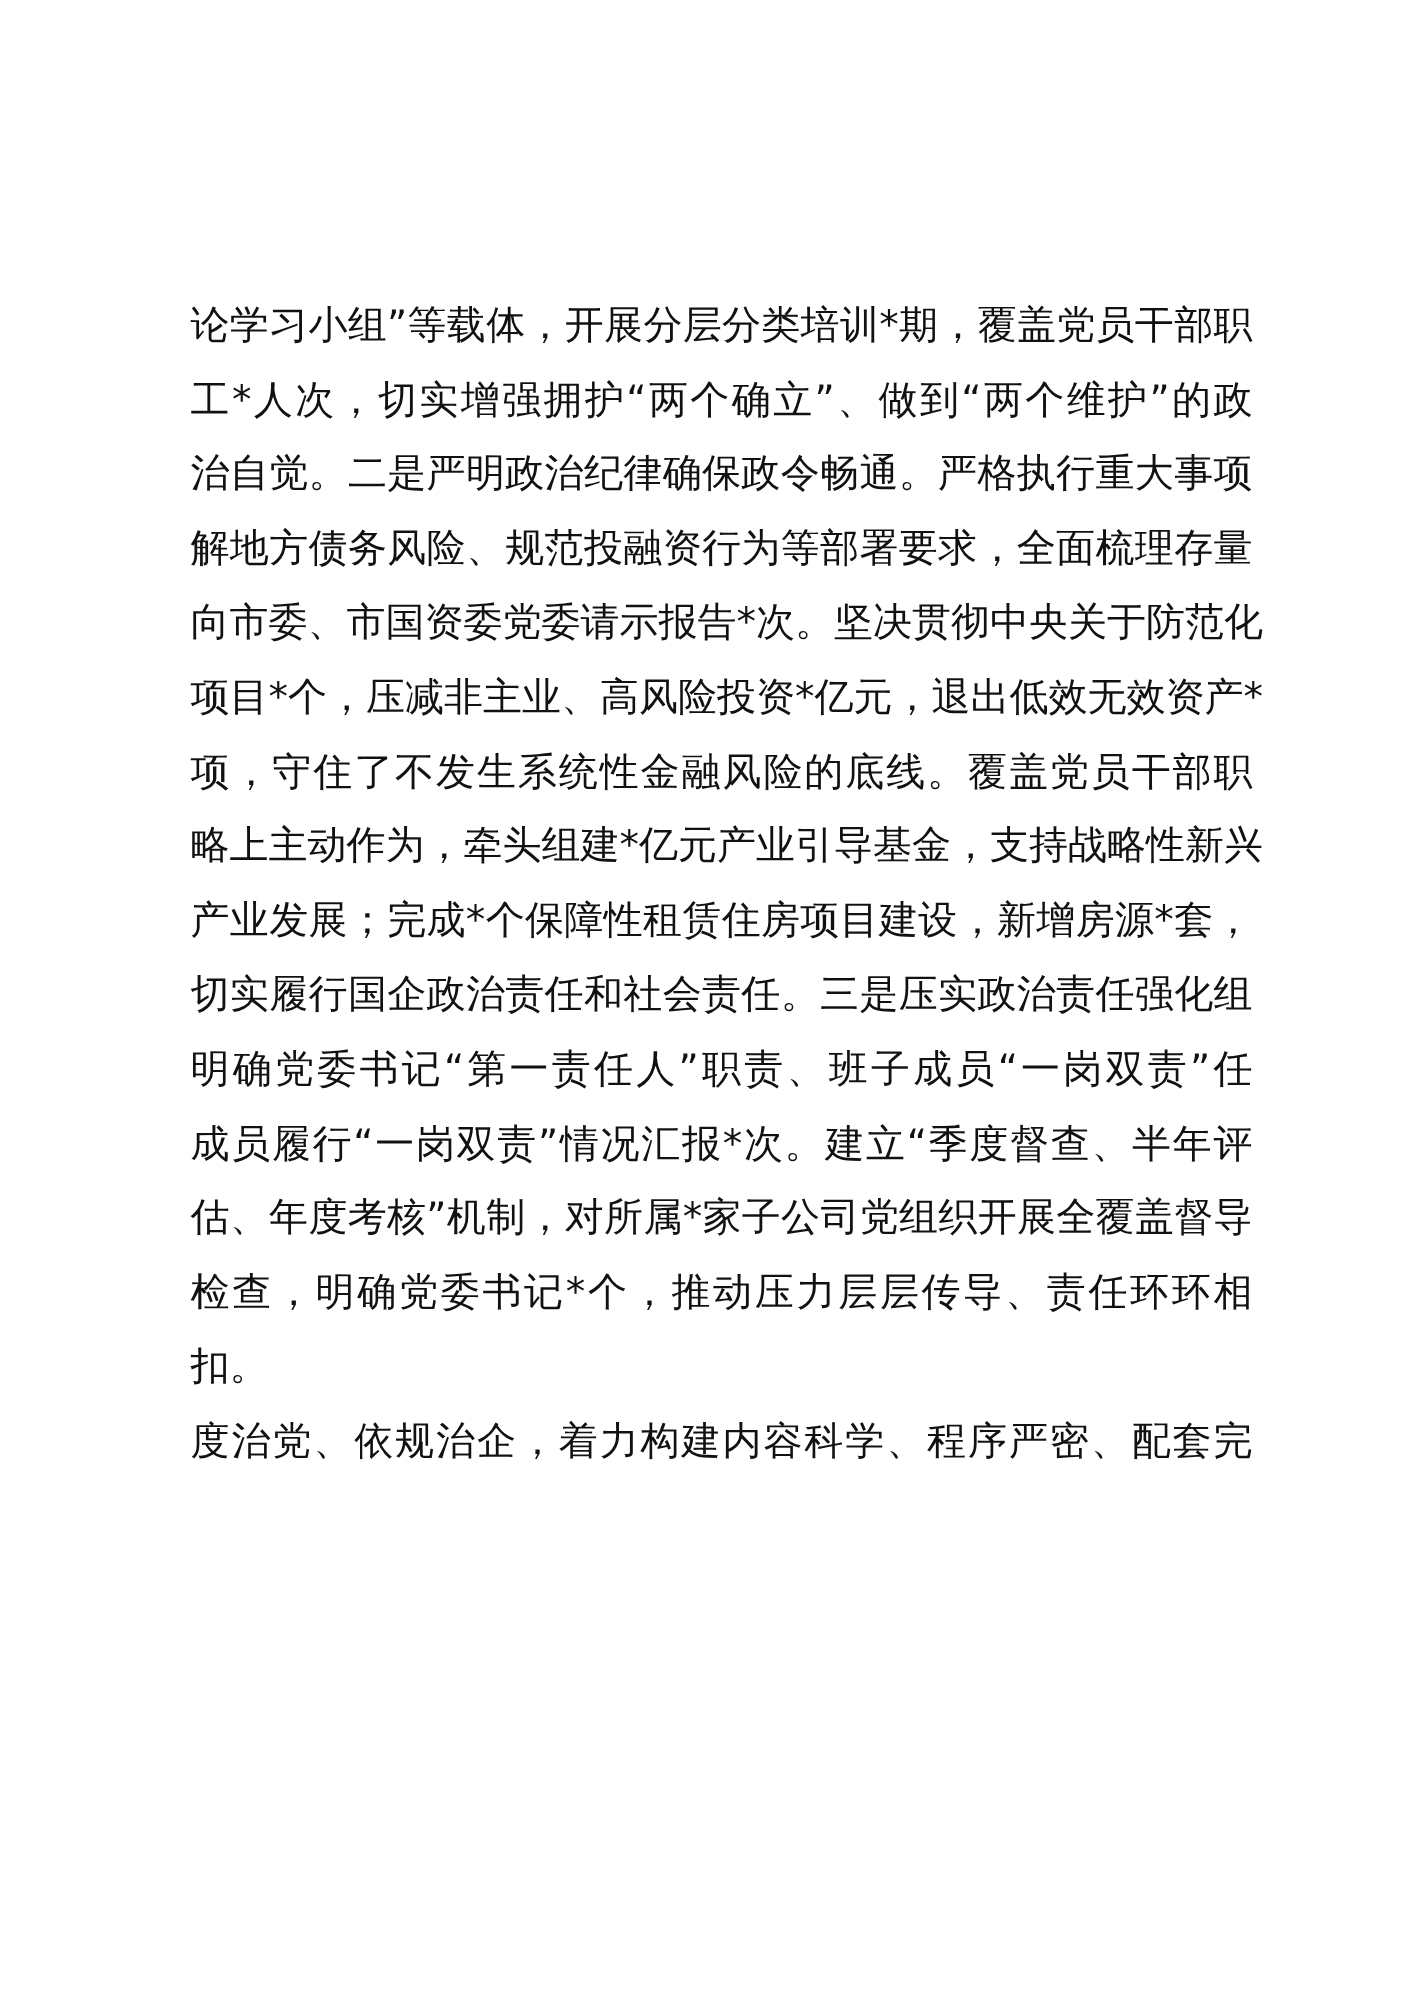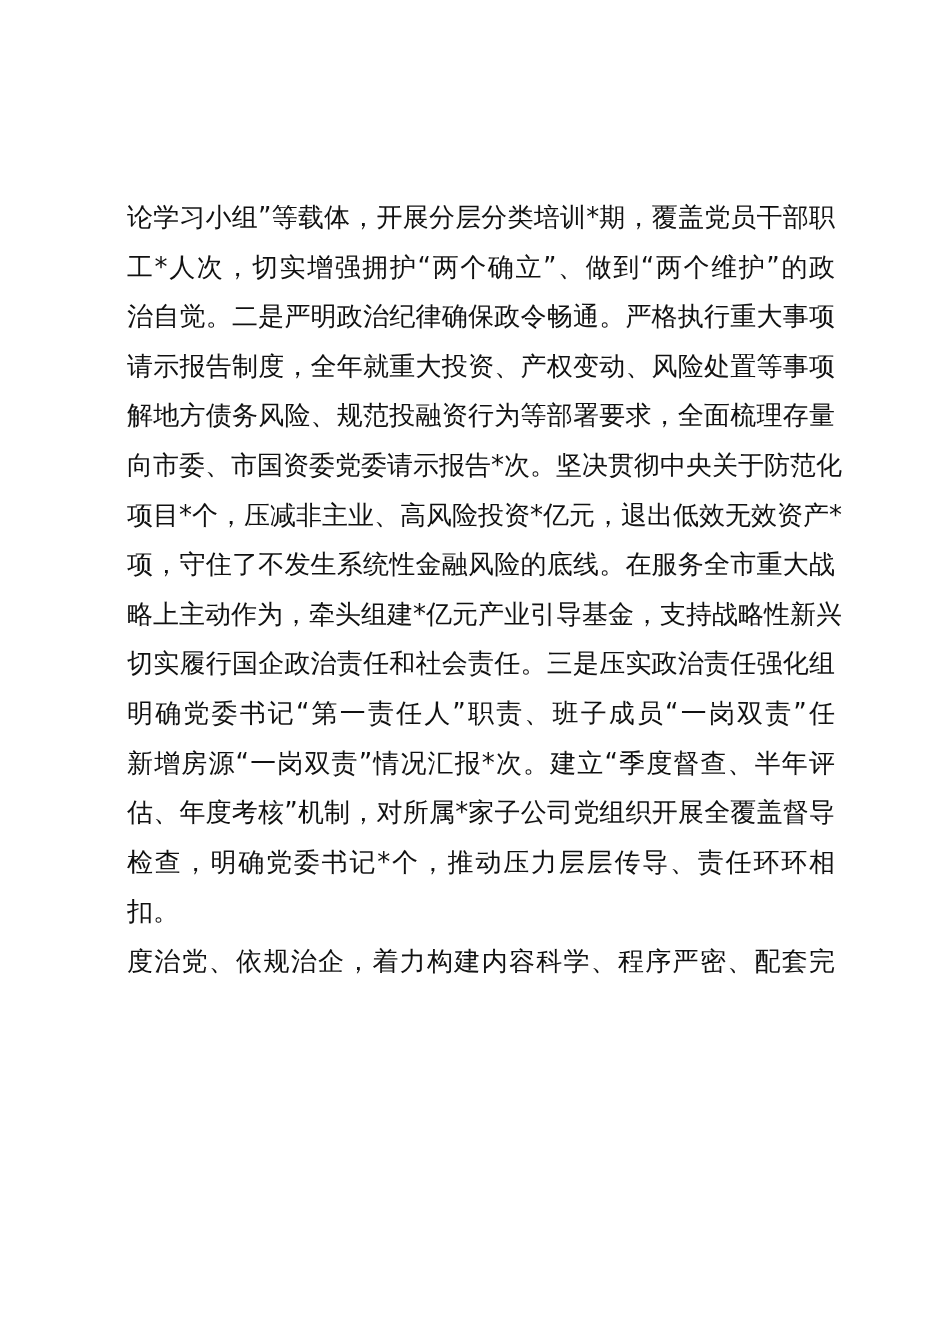--- a/index.html
+++ b/index.html
@@ -45,27 +45,27 @@
   }
 </style>
 </head>
 <body>
 
 <div class="page">
   <div class="text-block">
     <div class="line">论学习小组”等载体，开展分层分类培训*期，覆盖党员干部职</div>
     <div class="line">工*人次，切实增强拥护“两个确立”、做到“两个维护”的政</div>
     <div class="line">治自觉。二是严明政治纪律确保政令畅通。严格执行重大事项</div>
-    <div class="line">请示报告制度，全年就重大投资、产权变动、风险处置等事项</div>
     <div class="line">解地方债务风险、规范投融资行为等部署要求，全面梳理存量</div>
     <div class="line">向市委、市国资委党委请示报告*次。坚决贯彻中央关于防范化</div>
     <div class="line">项目*个，压减非主业、高风险投资*亿元，退出低效无效资产*</div>
-    <div class="line">项，守住了不发生系统性金融风险的底线。在服务全市重大战</div>
+    <div class="line">项，守住了不发生系统性金融风险的底线。覆盖党员干部职</div>
     <div class="line">略上主动作为，牵头组建*亿元产业引导基金，支持战略性新兴</div>
+    <div class="line">产业发展；完成*个保障性租赁住房项目建设，新增房源*套，</div>
     <div class="line">切实履行国企政治责任和社会责任。三是压实政治责任强化组</div>
     <div class="line">明确党委书记“第一责任人”职责、班子成员“一岗双责”任</div>
-    <div class="line">新增房源“一岗双责”情况汇报*次。建立“季度督查、半年评</div>
+    <div class="line">成员履行“一岗双责”情况汇报*次。建立“季度督查、半年评</div>
     <div class="line">估、年度考核”机制，对所属*家子公司党组织开展全覆盖督导</div>
     <div class="line">检查，明确党委书记*个，推动压力层层传导、责任环环相</div>
     <div class="line last">扣。</div>
     <div class="line">度治党、依规治企，着力构建内容科学、程序严密、配套完</div>
   </div>
 </div>
 
 </body></html>

